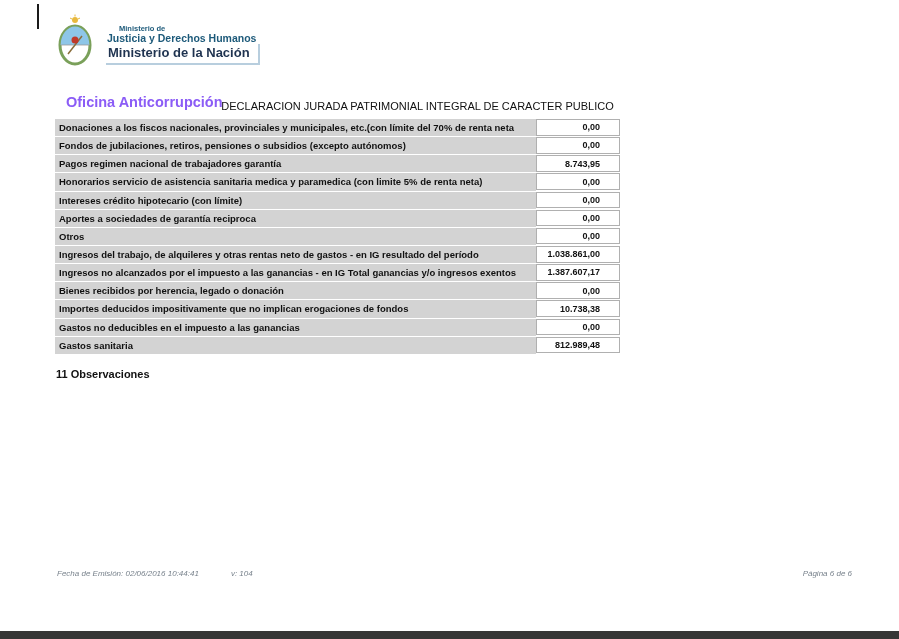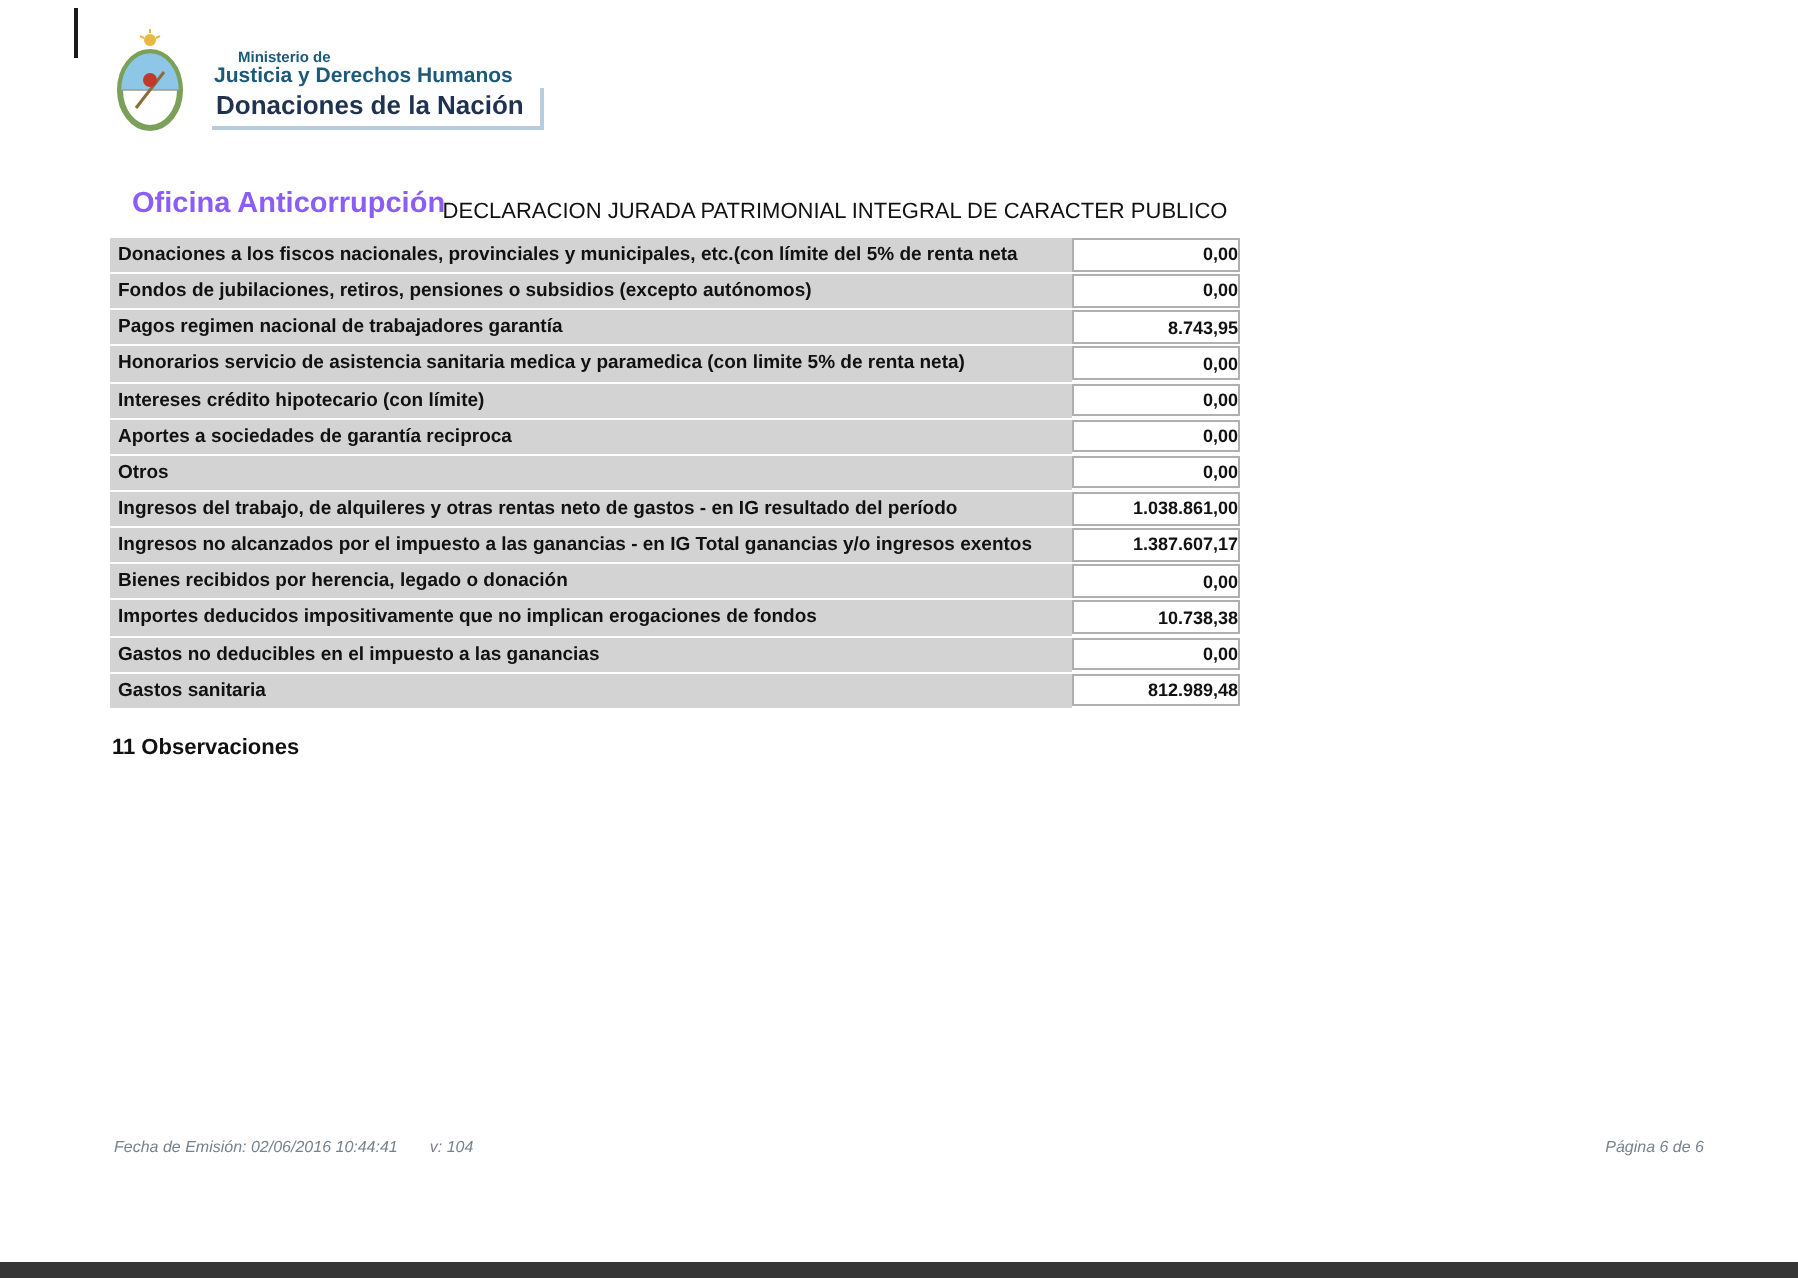--- a/index.html
+++ b/index.html
@@ -38,29 +38,29 @@
   .cell-label {
     flex:1; background:#d3d3d3; border-bottom:1.5px solid #ffffff;
     display:flex; align-items:center; padding-left:4px;
     font-size:9.5px; font-weight:bold; color:#111111;
     white-space:nowrap; overflow:hidden; box-sizing:border-box;
   }
   .cell-value {
     width:84px; background:#ffffff;
     border:1px solid #b0b0b0; margin-bottom:1.5px;
     display:flex; align-items:center; justify-content:flex-end;
-    padding-right:0; font-size:9px; font-weight:bold; color:#111111;
+    padding-right:19px; font-size:9px; font-weight:bold; color:#111111;
     box-sizing:border-box;
   }
   .observations {
     position:absolute; left:56px; top:368px;
     font-size:11px; font-weight:bold; color:#111111;
   }
   .footer-left {
-    position:absolute; left:57px; top:569px; display:flex; gap:16px;
+    position:absolute; left:57px; top:569px; display:flex; gap:32px;
     font-size:8px; font-style:italic; color:#78828c;
   }
   .footer-right {
     position:absolute; right:47px; top:569px;
     font-size:8px; font-style:italic; color:#78828c;
   }
   .bottom-bar {
     position:absolute; left:0; bottom:0; width:899px; height:8px; background:#363636;
   }
 </style>
@@ -82,30 +82,30 @@
       <ellipse cx="24" cy="31" rx="15" ry="19" fill="#ffffff" stroke="#7aa05a" stroke-width="3"></ellipse>
       <path d="M 9.6 31 A 14.4 18.4 0 0 1 38.4 31 L 9.6 31 Z" fill="#8ec6e8"></path>
       <line x1="9.6" y1="31" x2="38.4" y2="31" stroke="#9a9a9a" stroke-width="0.8"></line>
       <line x1="17" y1="40" x2="31" y2="22" stroke="#8a6d3b" stroke-width="1.5"></line>
       <circle cx="24" cy="26" r="3.5" fill="#c0392b"></circle>
     </svg>
   </div>
 
   <div class="ministry-line1">Ministerio de</div>
   <div class="ministry-line2">Justicia y Derechos Humanos</div>
-  <div class="ministry-line3">Donaciones de la Nación</div>
+  <div class="ministry-line3">Ministerio de la Nación</div>
 
   <div class="office-title">Oficina Anticorrupción</div>
 
   <div class="doc-title">DECLARACION JURADA PATRIMONIAL INTEGRAL DE CARACTER PUBLICO</div>
 
   <div class="dec-table">
 
       <div class="row">
-        <div class="cell-label">Donaciones a los fiscos nacionales, provinciales y municipales, etc.(con límite del 5% de renta neta</div>
+        <div class="cell-label">Donaciones a los fiscos nacionales, provinciales y municipales, etc.(con límite del 70% de renta neta</div>
         <div class="cell-value">0,00</div>
       </div>
 
       <div class="row">
         <div class="cell-label">Fondos de jubilaciones, retiros, pensiones o subsidios (excepto autónomos)</div>
         <div class="cell-value">0,00</div>
       </div>
 
       <div class="row">
         <div class="cell-label">Pagos regimen nacional de trabajadores garantía</div>

